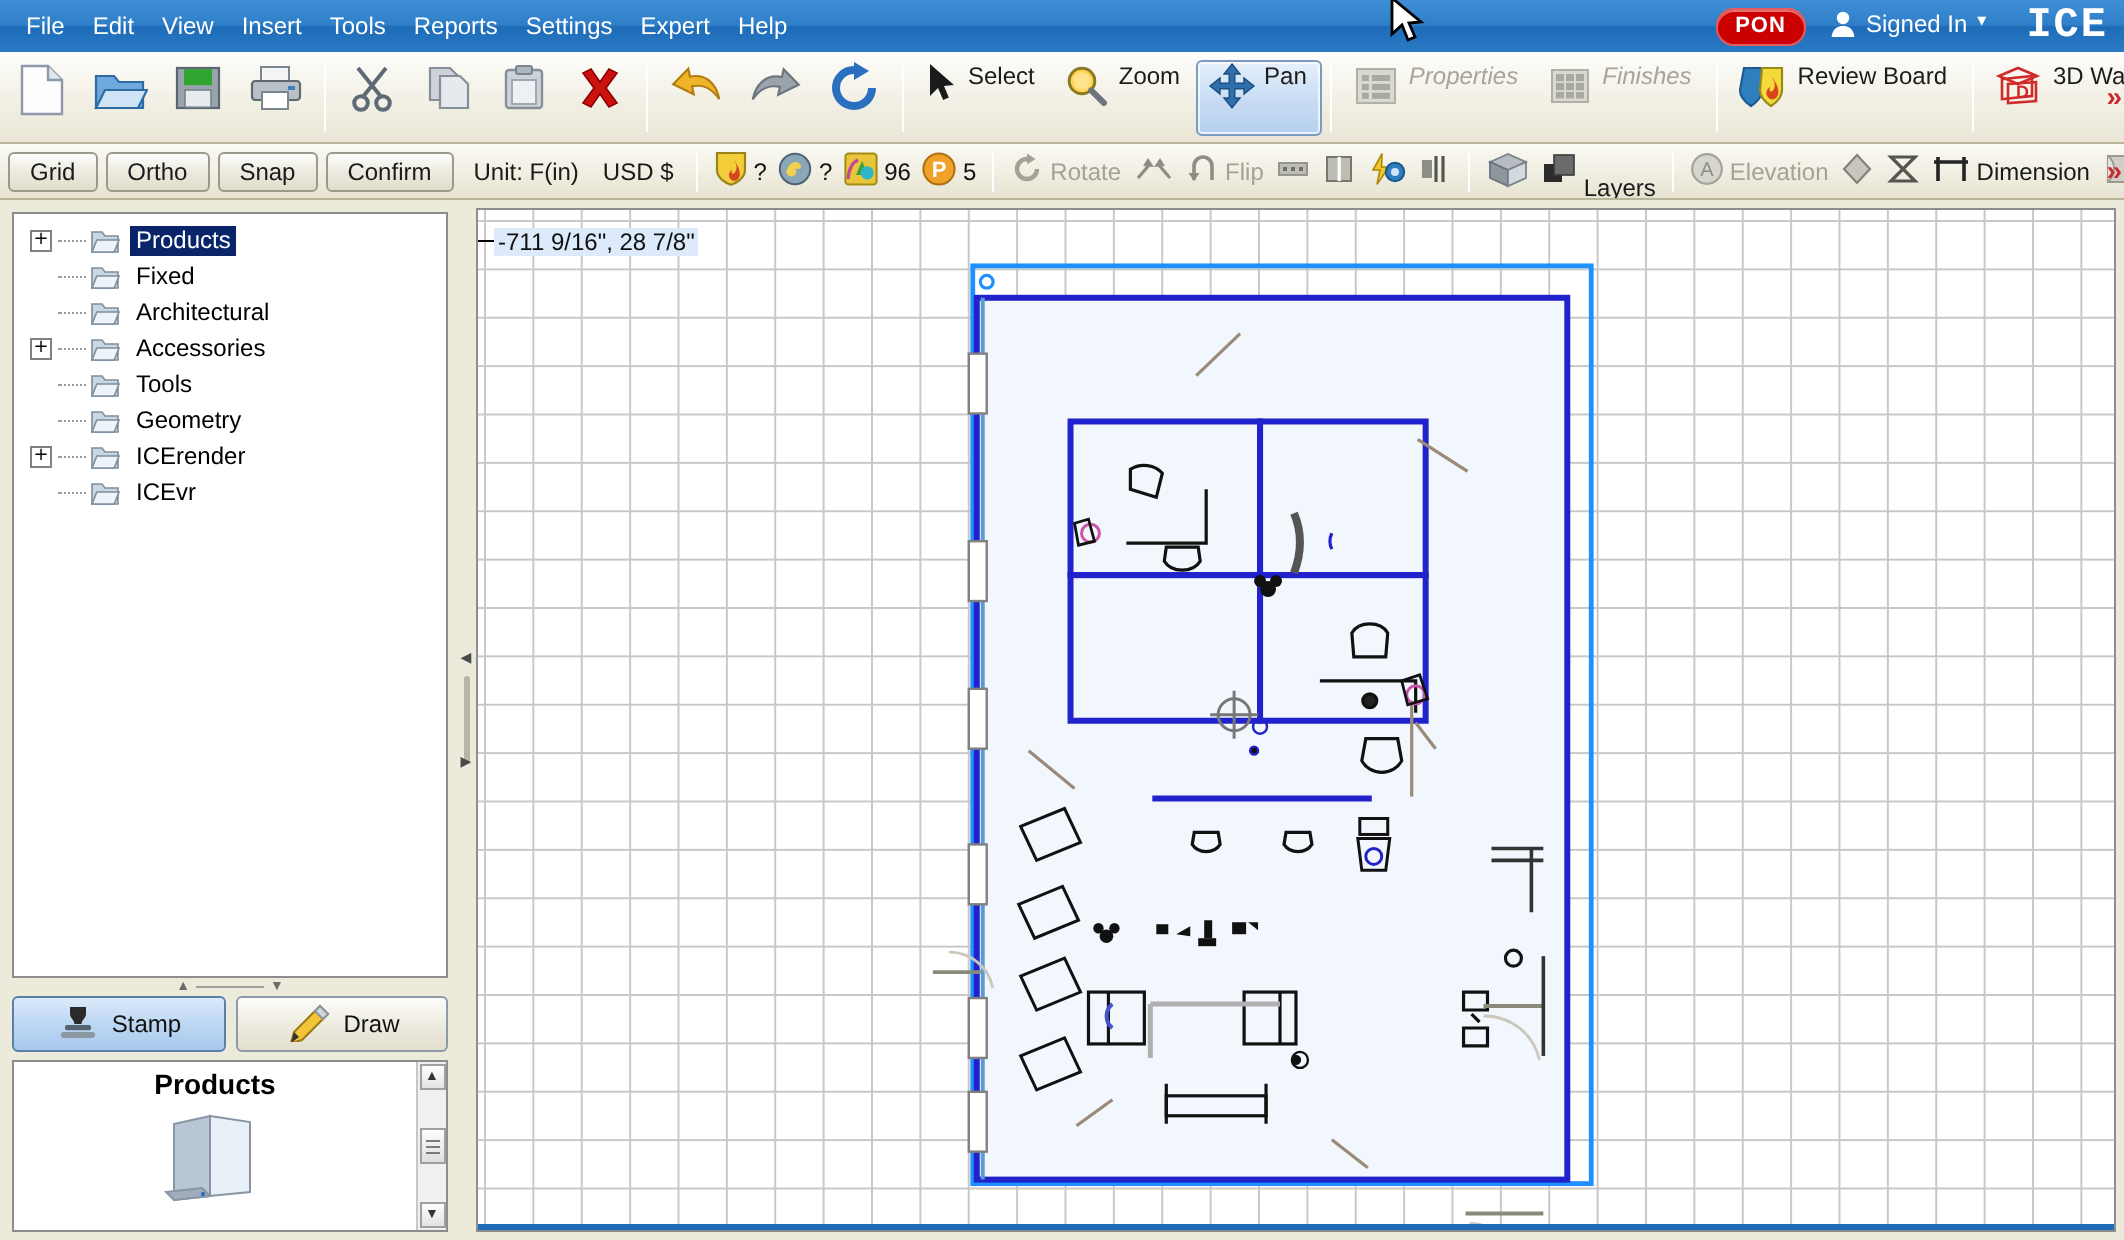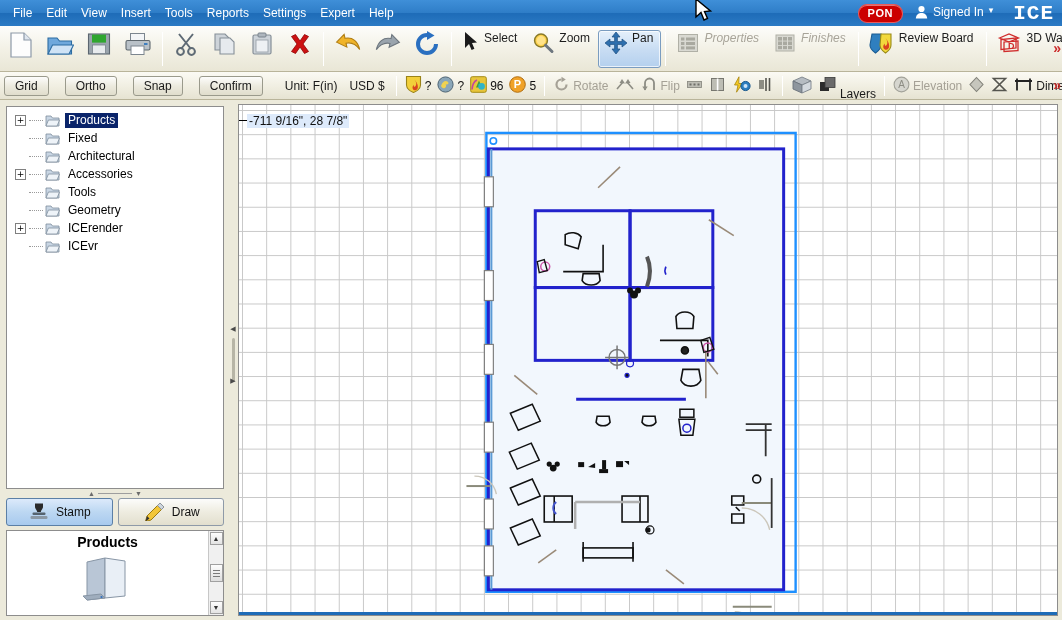--- a/index.html
+++ b/index.html
@@ -127,21 +127,21 @@
     padding: 0 4px;
     position: relative;
     overflow: hidden;
   }
   .t2-btn {
     border: 1px solid #9a9a8c;
     border-radius: 3px;
     background: linear-gradient(to bottom, #fdfdfc 0%, #eceade 50%, #e0ddcc 100%);
     padding: 2px 10px;
     font-size: 12px;
-    margin-right: 16px;
+    margin-right: 4px;
     cursor: default;
     color: #1a1a1a;
   }
   .t2-text { font-size:12px; color:#1a1a1a; margin:0 6px; white-space:nowrap; }
   .t2-sep { width:1px; height:20px; background:#c8c4af; border-right:1px solid #fff; margin:0 5px; }
   .t2-item {
     display:flex; align-items:center; gap:3px;
     font-size:12px; color:#1a1a1a; padding:1px 3px;
     white-space:nowrap; cursor:default;
   }

